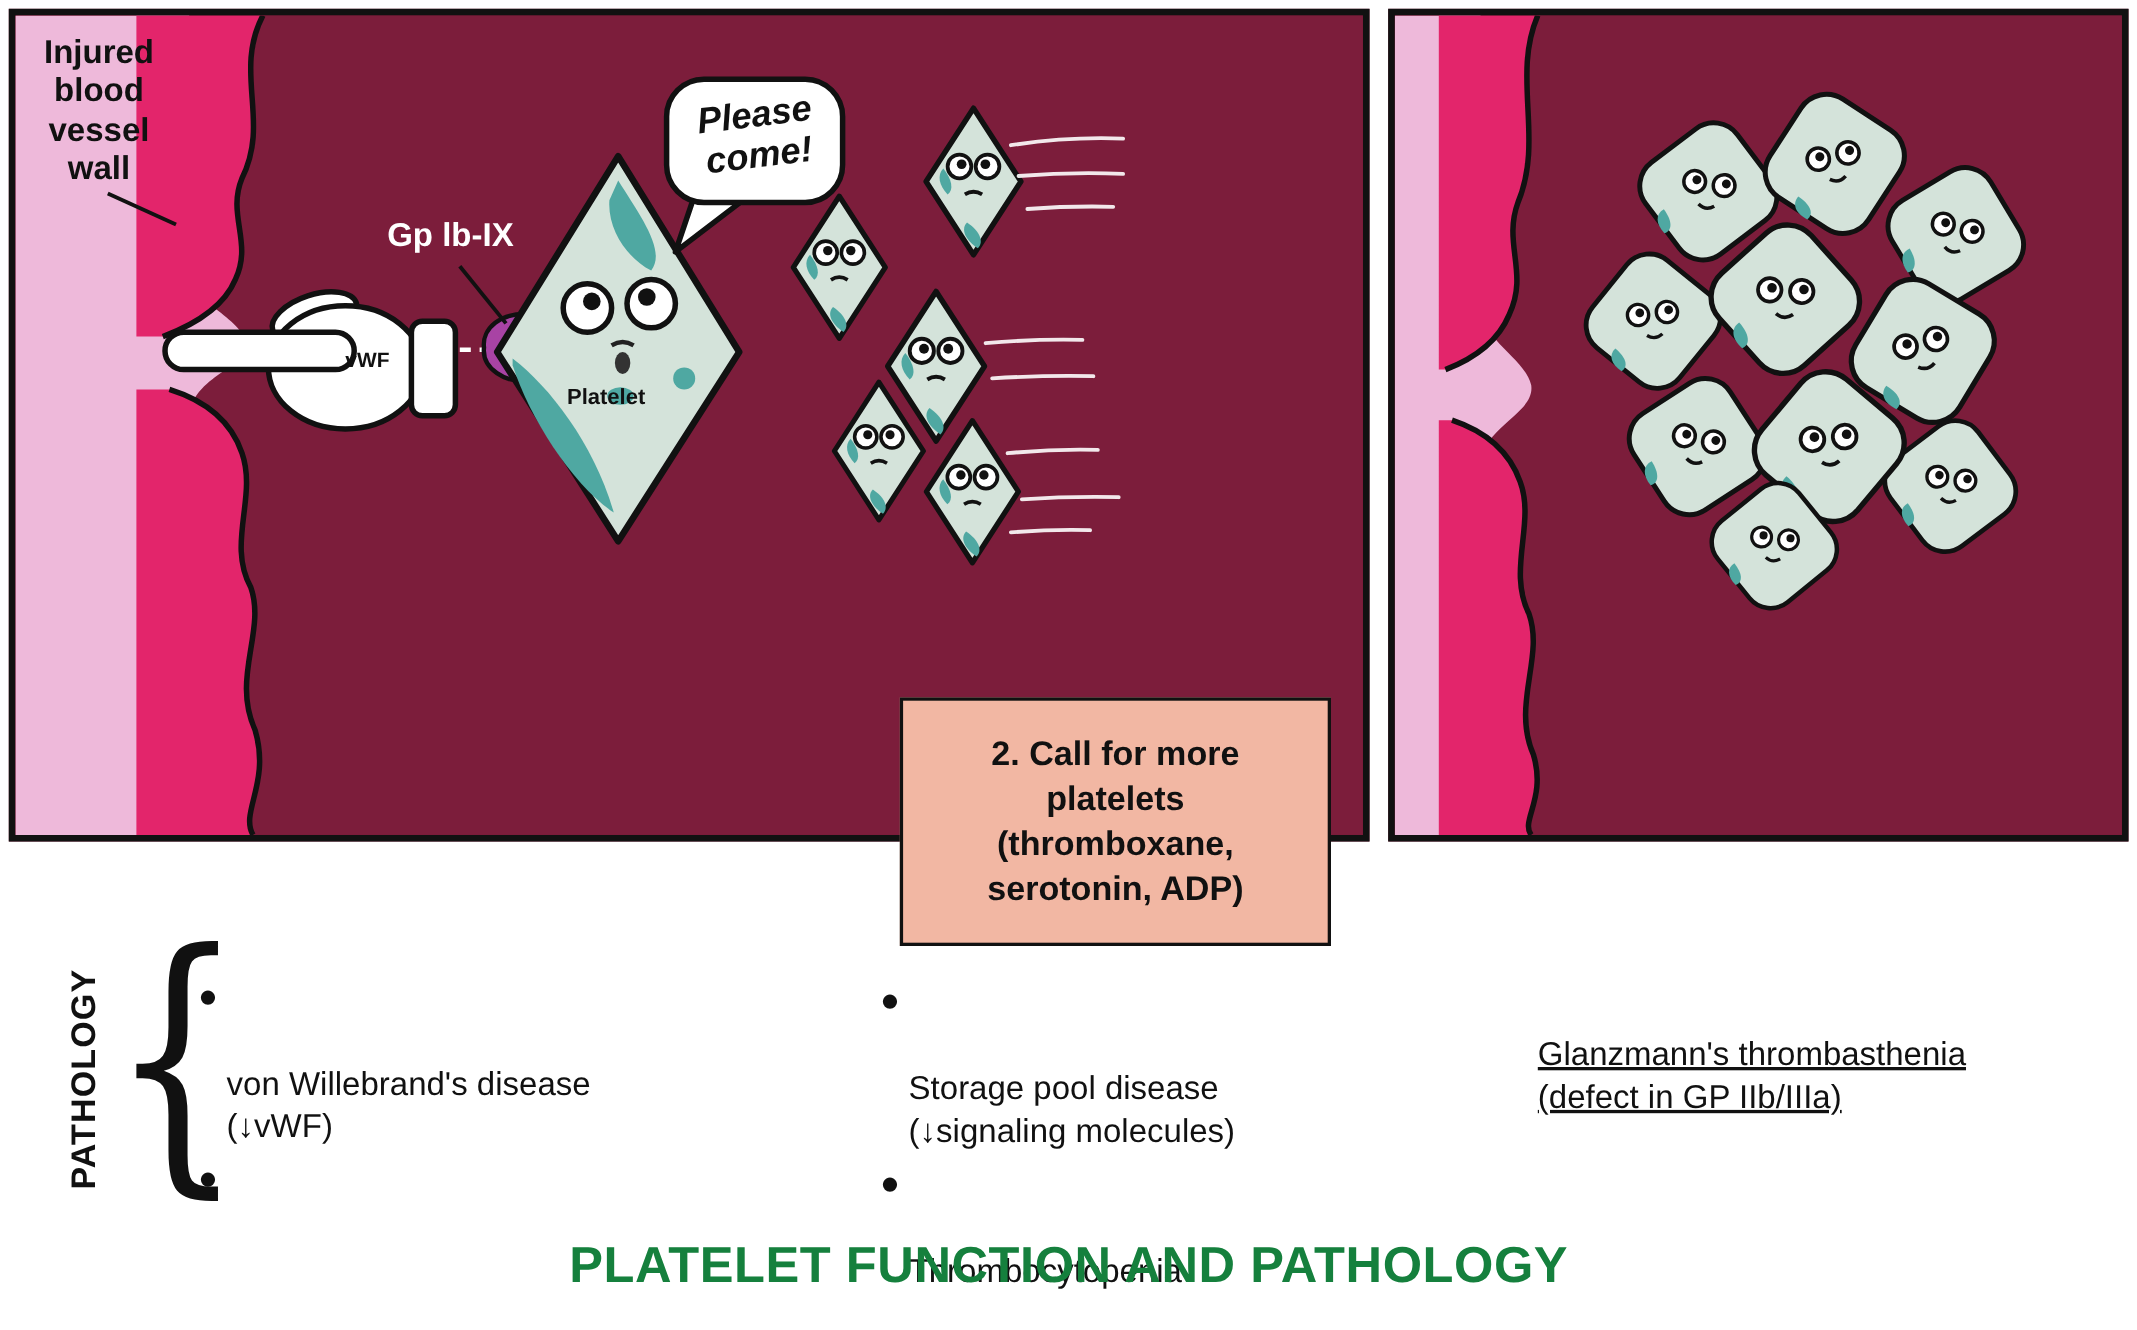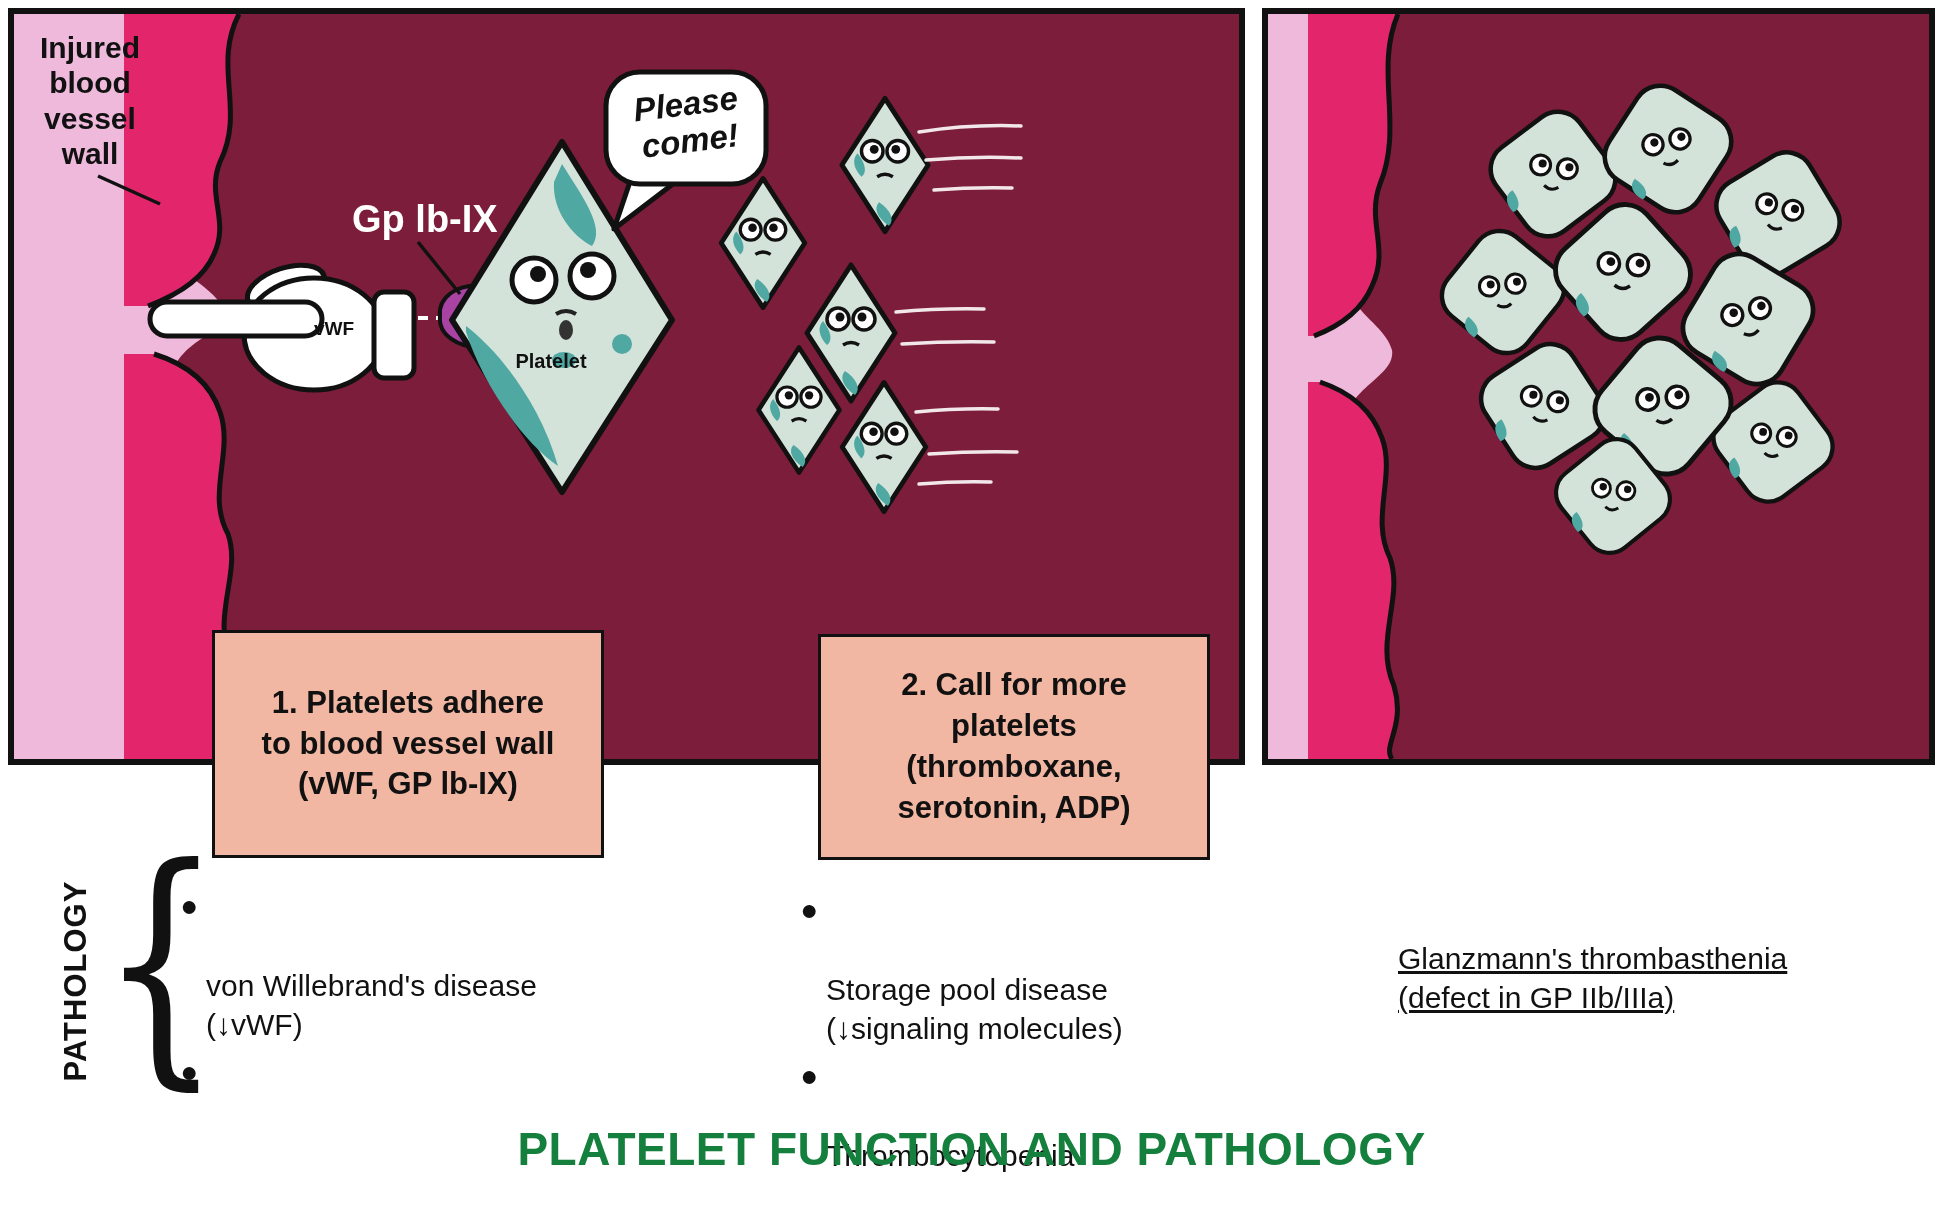--- a/index.html
+++ b/index.html
@@ -147,32 +147,29 @@
         <use href="#cp" transform="translate(345,482) rotate(6) scale(0.82)"></use>
       </g>
     </svg>
   </div>
 
   <div class="abs lbl" style="left:22px; top:30px; width:136px; font-size:30px; line-height:1.18; text-align:center; z-index:3;">Injured
 blood
 vessel
 wall</div>
 
-  <div class="abs lbl" style="left:352px; top:198px; font-size:38px; color:#fff; z-index:3;">Gp lb-IX</div>
+  <div class="abs lbl" style="left:352px; top:198px; font-size:30px; color:#fff; z-index:3;">Gp lb-IX</div>
 
   <div class="abs lbl" style="left:284px; top:318px; width:70px; font-size:19px; text-align:right; z-index:3;">vWF</div>
 
   <div class="abs lbl" style="left:486px; top:350px; width:130px; font-size:20px; text-align:center; z-index:3;">Platelet</div>
 
   <div class="abs speech" style="left:614px; top:86px; width:148px;">Please
 come!</div>
 
-  <div class="abs caption-box" style="left:212px; top:630px; width:392px; height:228px;">1. Platelets adhere
-to blood vessel wall
-(vWF, GP lb-IX)</div>
 
   <div class="abs caption-box" style="left:818px; top:634px; width:392px; height:226px;">2. Call for more
 platelets
 (thromboxane,
 serotonin, ADP)</div>
 
 
   <div class="abs rot-label" style="left:58px; top:1102px; width:242px;">PATHOLOGY</div>
 
   <div class="abs brace" style="left:100px; top:852px;">{</div>

